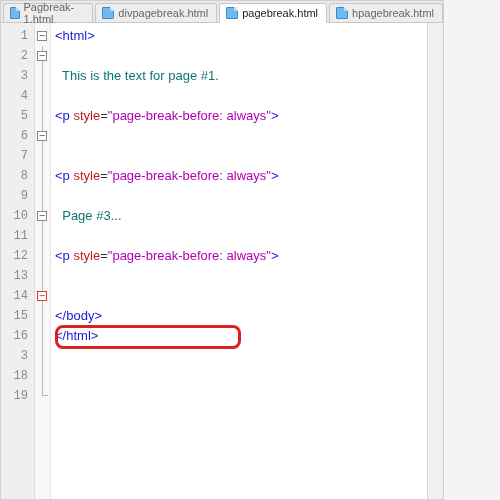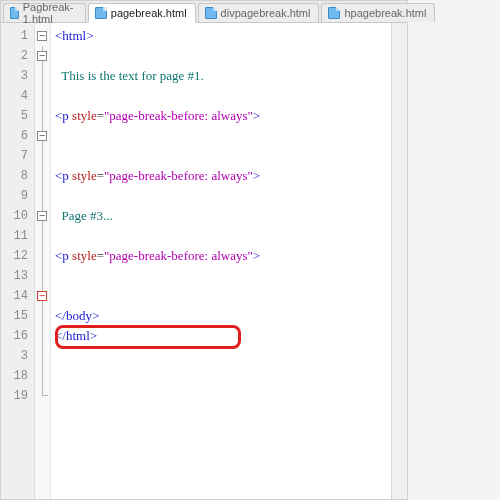--- a/index.html
+++ b/index.html
@@ -6,21 +6,21 @@
   html, body { margin: 0; padding: 0; }
   body {
     width: 500px;
     height: 500px;
     background: #f4f4f4;
     font-family: "Courier New", monospace;
     font-size: 12px;
     overflow: hidden;
   }
   .editor {
-    width: 408px;
+    width: 444px;
     height: 500px;
     background: #fdfdfd;
     border: 1px solid #d0d0d0;
     display: flex;
     flex-direction: column;
   }
   .tabs {
     display: flex;
     align-items: flex-end;
     background: #e9e9e9;
@@ -139,21 +139,21 @@
     top: 0;
     width: 6px;
     height: 10px;
     border-left: 1px solid #b8b8b8;
     border-bottom: 1px solid #b8b8b8;
   }
   .lines {
     flex: 1;
     padding-top: 3px;
     position: relative;
-    font-family: Liberation Serif, serif;
+    font-family: Liberation Sans, sans-serif;
     font-size: 13px;
   }
   .line {
     height: 20px;
     line-height: 20px;
     white-space: pre;
     padding-left: 4px;
     color: #333;
   }
   .line.current {
@@ -193,27 +193,27 @@
 </head>
 <body>
 
 <div class="editor">
 
   <div class="tabs">
     <div class="tab">
       <span class="icon-file"></span>
       <span>Pagbreak-1.html</span>
     </div>
+    <div class="tab">
+      <span class="icon-file"></span>
+      <span>divpagebreak.html</span>
+    </div>
     <div class="tab active">
       <span class="icon-file"></span>
       <span>pagebreak.html</span>
-    </div>
-    <div class="tab">
-      <span class="icon-file"></span>
-      <span>divpagebreak.html</span>
     </div>
     <div class="tab">
       <span class="icon-file"></span>
       <span>hpagebreak.html</span>
     </div>
   </div>
 
   <div class="code-area">
 
     <div class="gutter">

